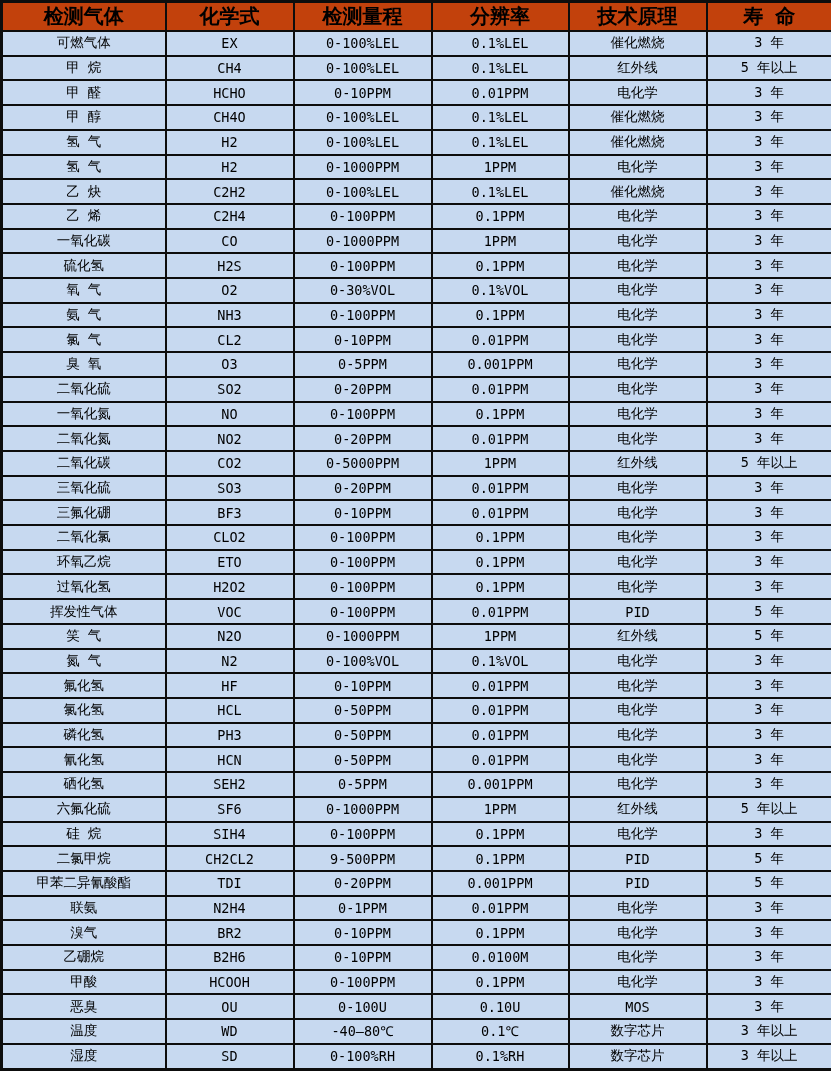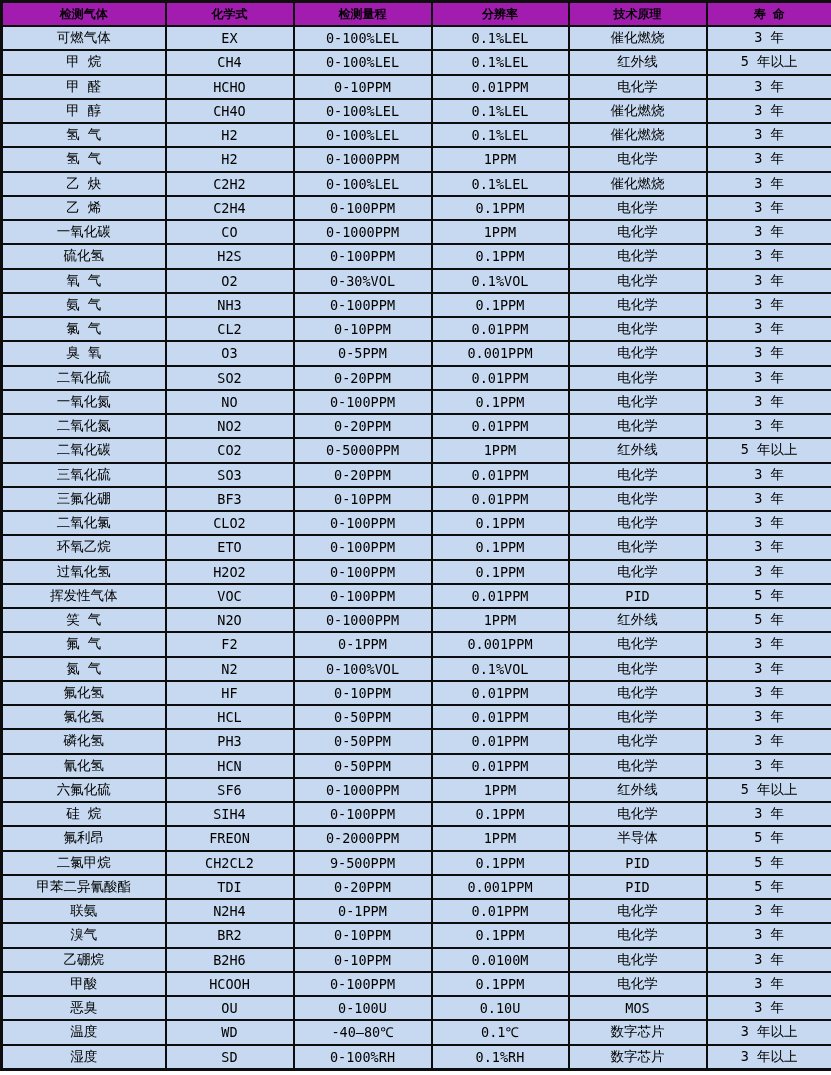--- a/index.html
+++ b/index.html
@@ -23,22 +23,22 @@
   table.gas-table th,
   table.gas-table td {
     border: 2px solid #0d0d0d;
     text-align: center;
     vertical-align: middle;
     padding: 0;
     overflow: hidden;
     white-space: pre;
   }
   table.gas-table th {
-    background: #a21caf;
-    font-size: 12px;
+    background: #c2410c;
+    font-size: 20px;
     font-weight: bold;
     height: 22px;
   }
   table.gas-table td {
     background: #c7d9f0;
     font-size: 13.5px;
     font-weight: normal;
   }
 </style>
 </head>
@@ -258,28 +258,20 @@
       </tr>
       <tr>
         <td>笑 气</td>
         <td>N2O</td>
         <td>0-1000PPM</td>
         <td>1PPM</td>
         <td>红外线</td>
         <td>5 年</td>
       </tr>
       <tr>
-        <td>氟 气</td>
-        <td>F2</td>
-        <td>0-1PPM</td>
-        <td>0.001PPM</td>
-        <td>电化学</td>
-        <td>3 年</td>
-      </tr>
-      <tr>
         <td>氮 气</td>
         <td>N2</td>
         <td>0-100%VOL</td>
         <td>0.1%VOL</td>
         <td>电化学</td>
         <td>3 年</td>
       </tr>
       <tr>
         <td>氟化氢</td>
         <td>HF</td>
@@ -302,48 +294,48 @@
         <td>0-50PPM</td>
         <td>0.01PPM</td>
         <td>电化学</td>
         <td>3 年</td>
       </tr>
       <tr>
         <td>氰化氢</td>
         <td>HCN</td>
         <td>0-50PPM</td>
         <td>0.01PPM</td>
+        <td>电化学</td>
+        <td>3 年</td>
+      </tr>
+      <tr>
+        <td>硒化氢</td>
+        <td>SEH2</td>
+        <td>0-5PPM</td>
+        <td>0.001PPM</td>
         <td>电化学</td>
         <td>3 年</td>
       </tr>
       <tr>
         <td>六氟化硫</td>
         <td>SF6</td>
         <td>0-1000PPM</td>
         <td>1PPM</td>
         <td>红外线</td>
         <td>5 年以上</td>
       </tr>
       <tr>
         <td>硅 烷</td>
         <td>SIH4</td>
         <td>0-100PPM</td>
         <td>0.1PPM</td>
         <td>电化学</td>
         <td>3 年</td>
       </tr>
       <tr>
-        <td>氟利昂</td>
-        <td>FREON</td>
-        <td>0-2000PPM</td>
-        <td>1PPM</td>
-        <td>半导体</td>
-        <td>5 年</td>
-      </tr>
-      <tr>
         <td>二氯甲烷</td>
         <td>CH2CL2</td>
         <td>9-500PPM</td>
         <td>0.1PPM</td>
         <td>PID</td>
         <td>5 年</td>
       </tr>
       <tr>
         <td>甲苯二异氰酸酯</td>
         <td>TDI</td>

